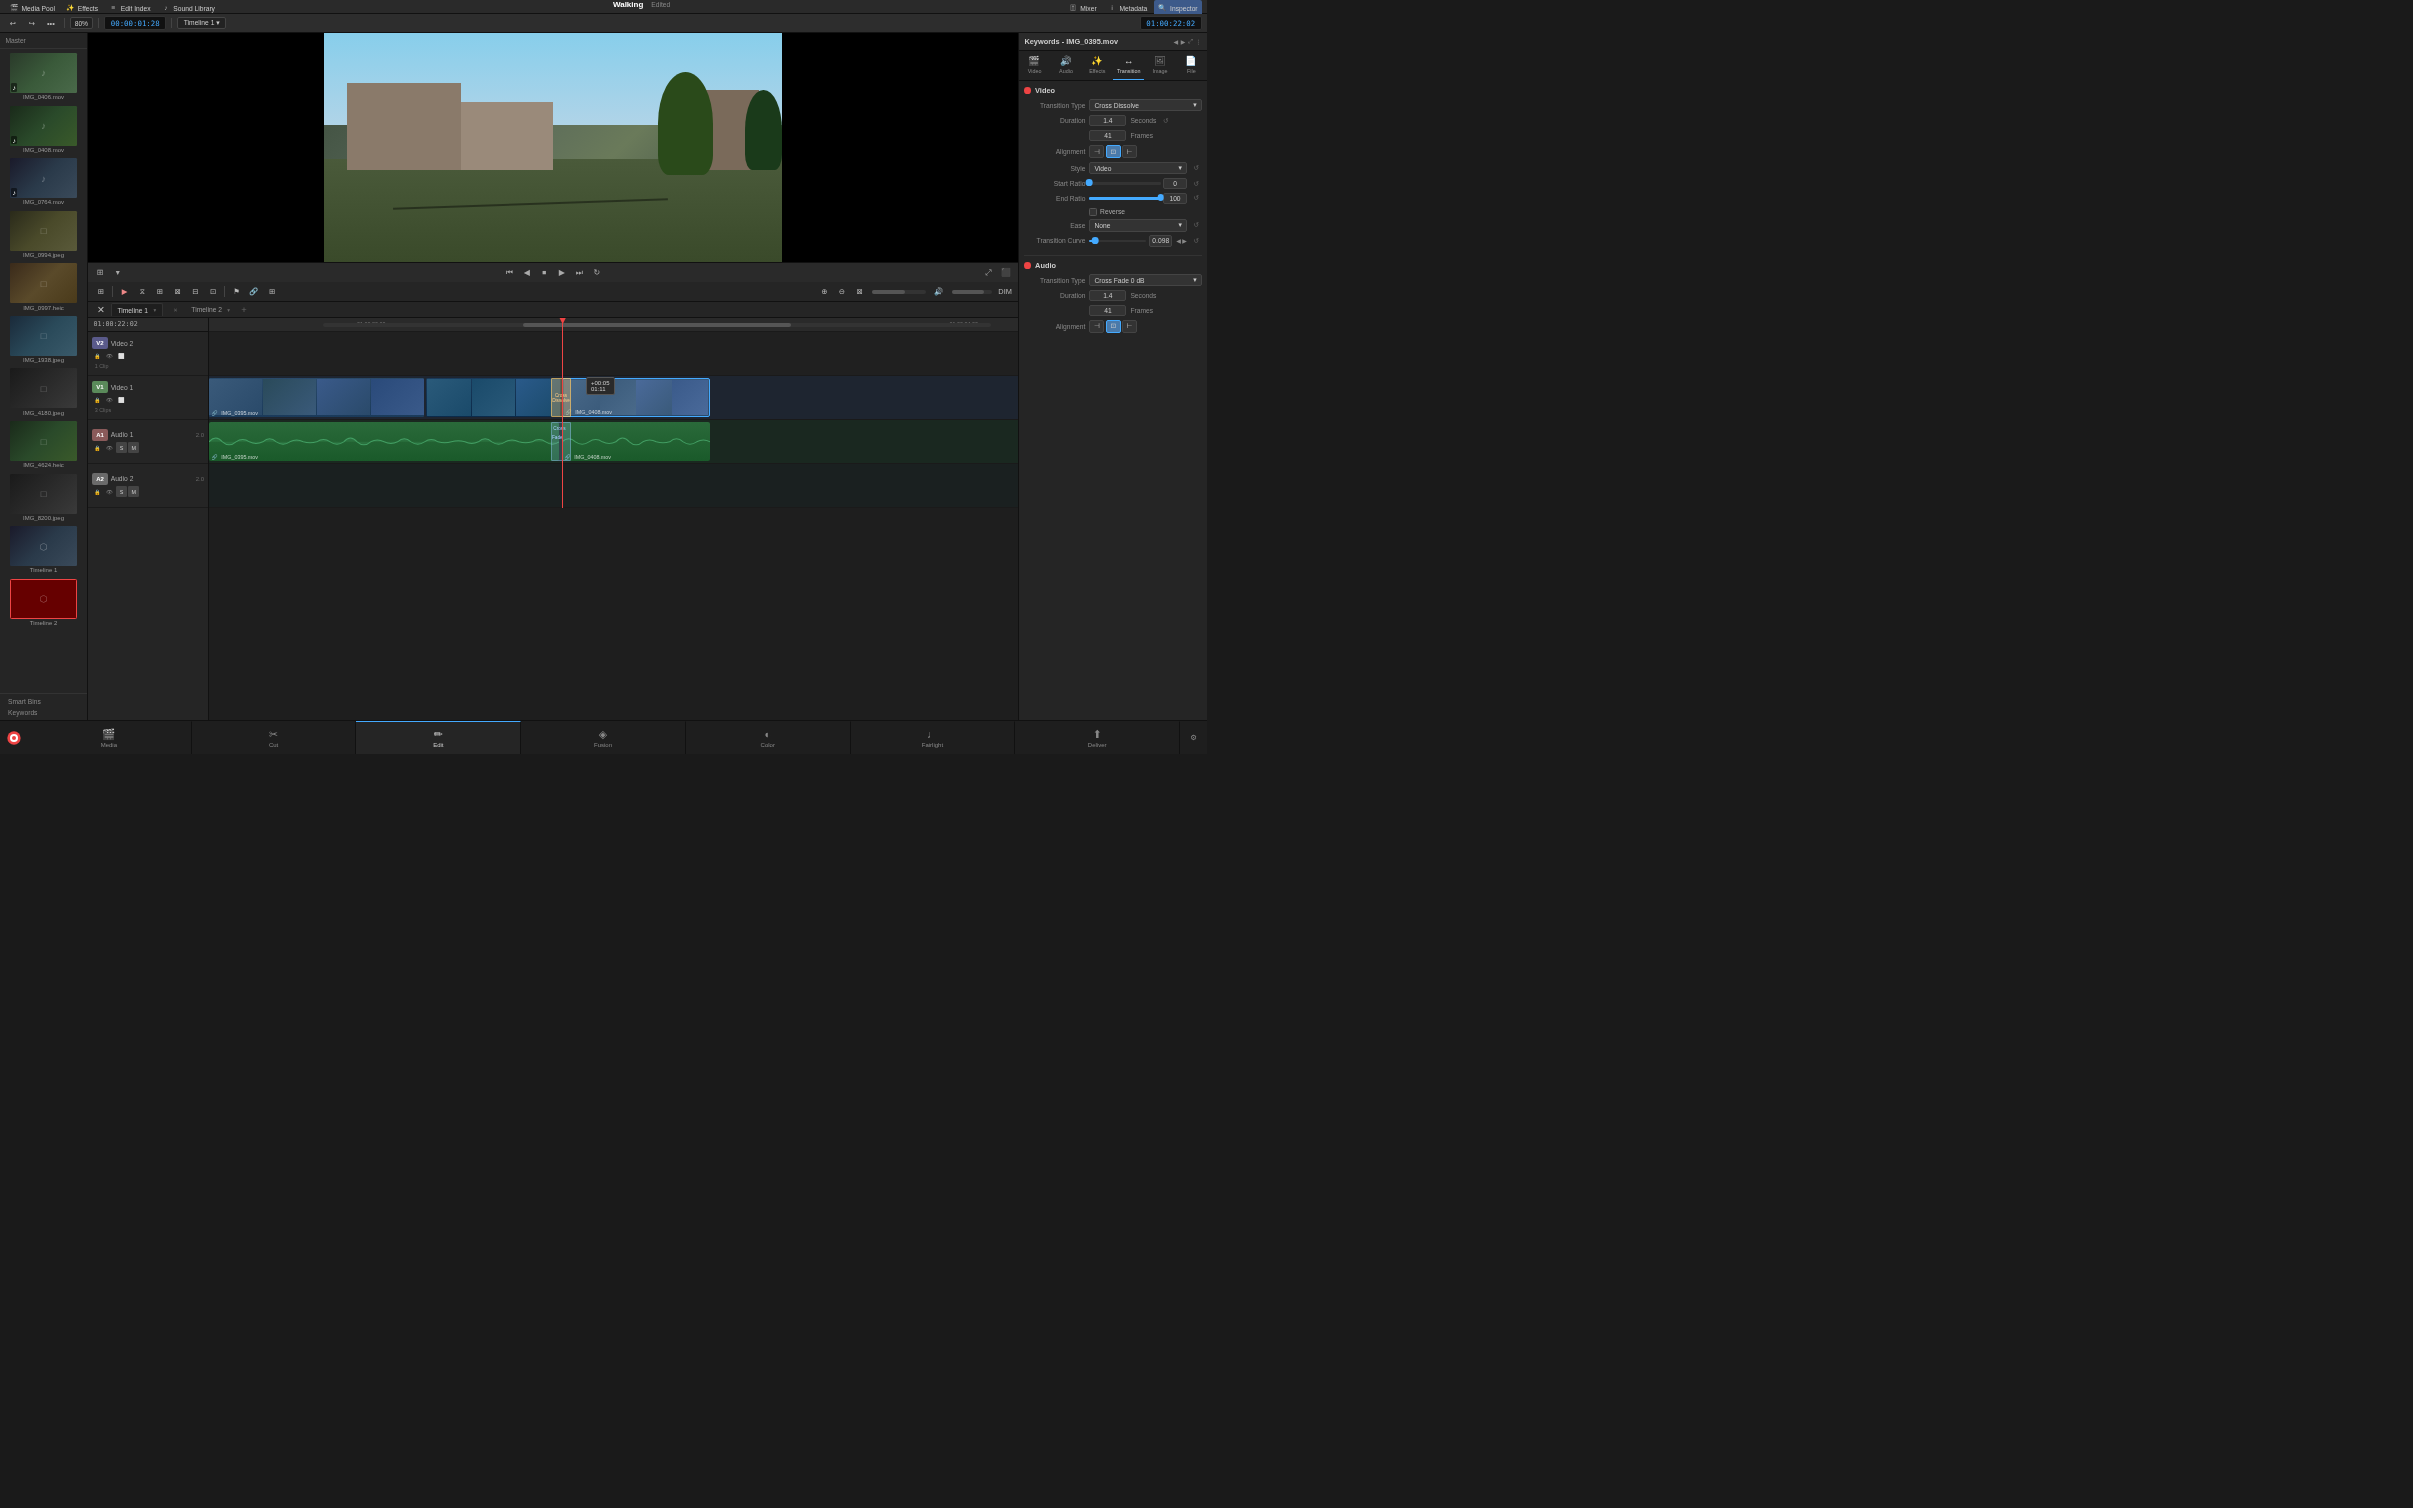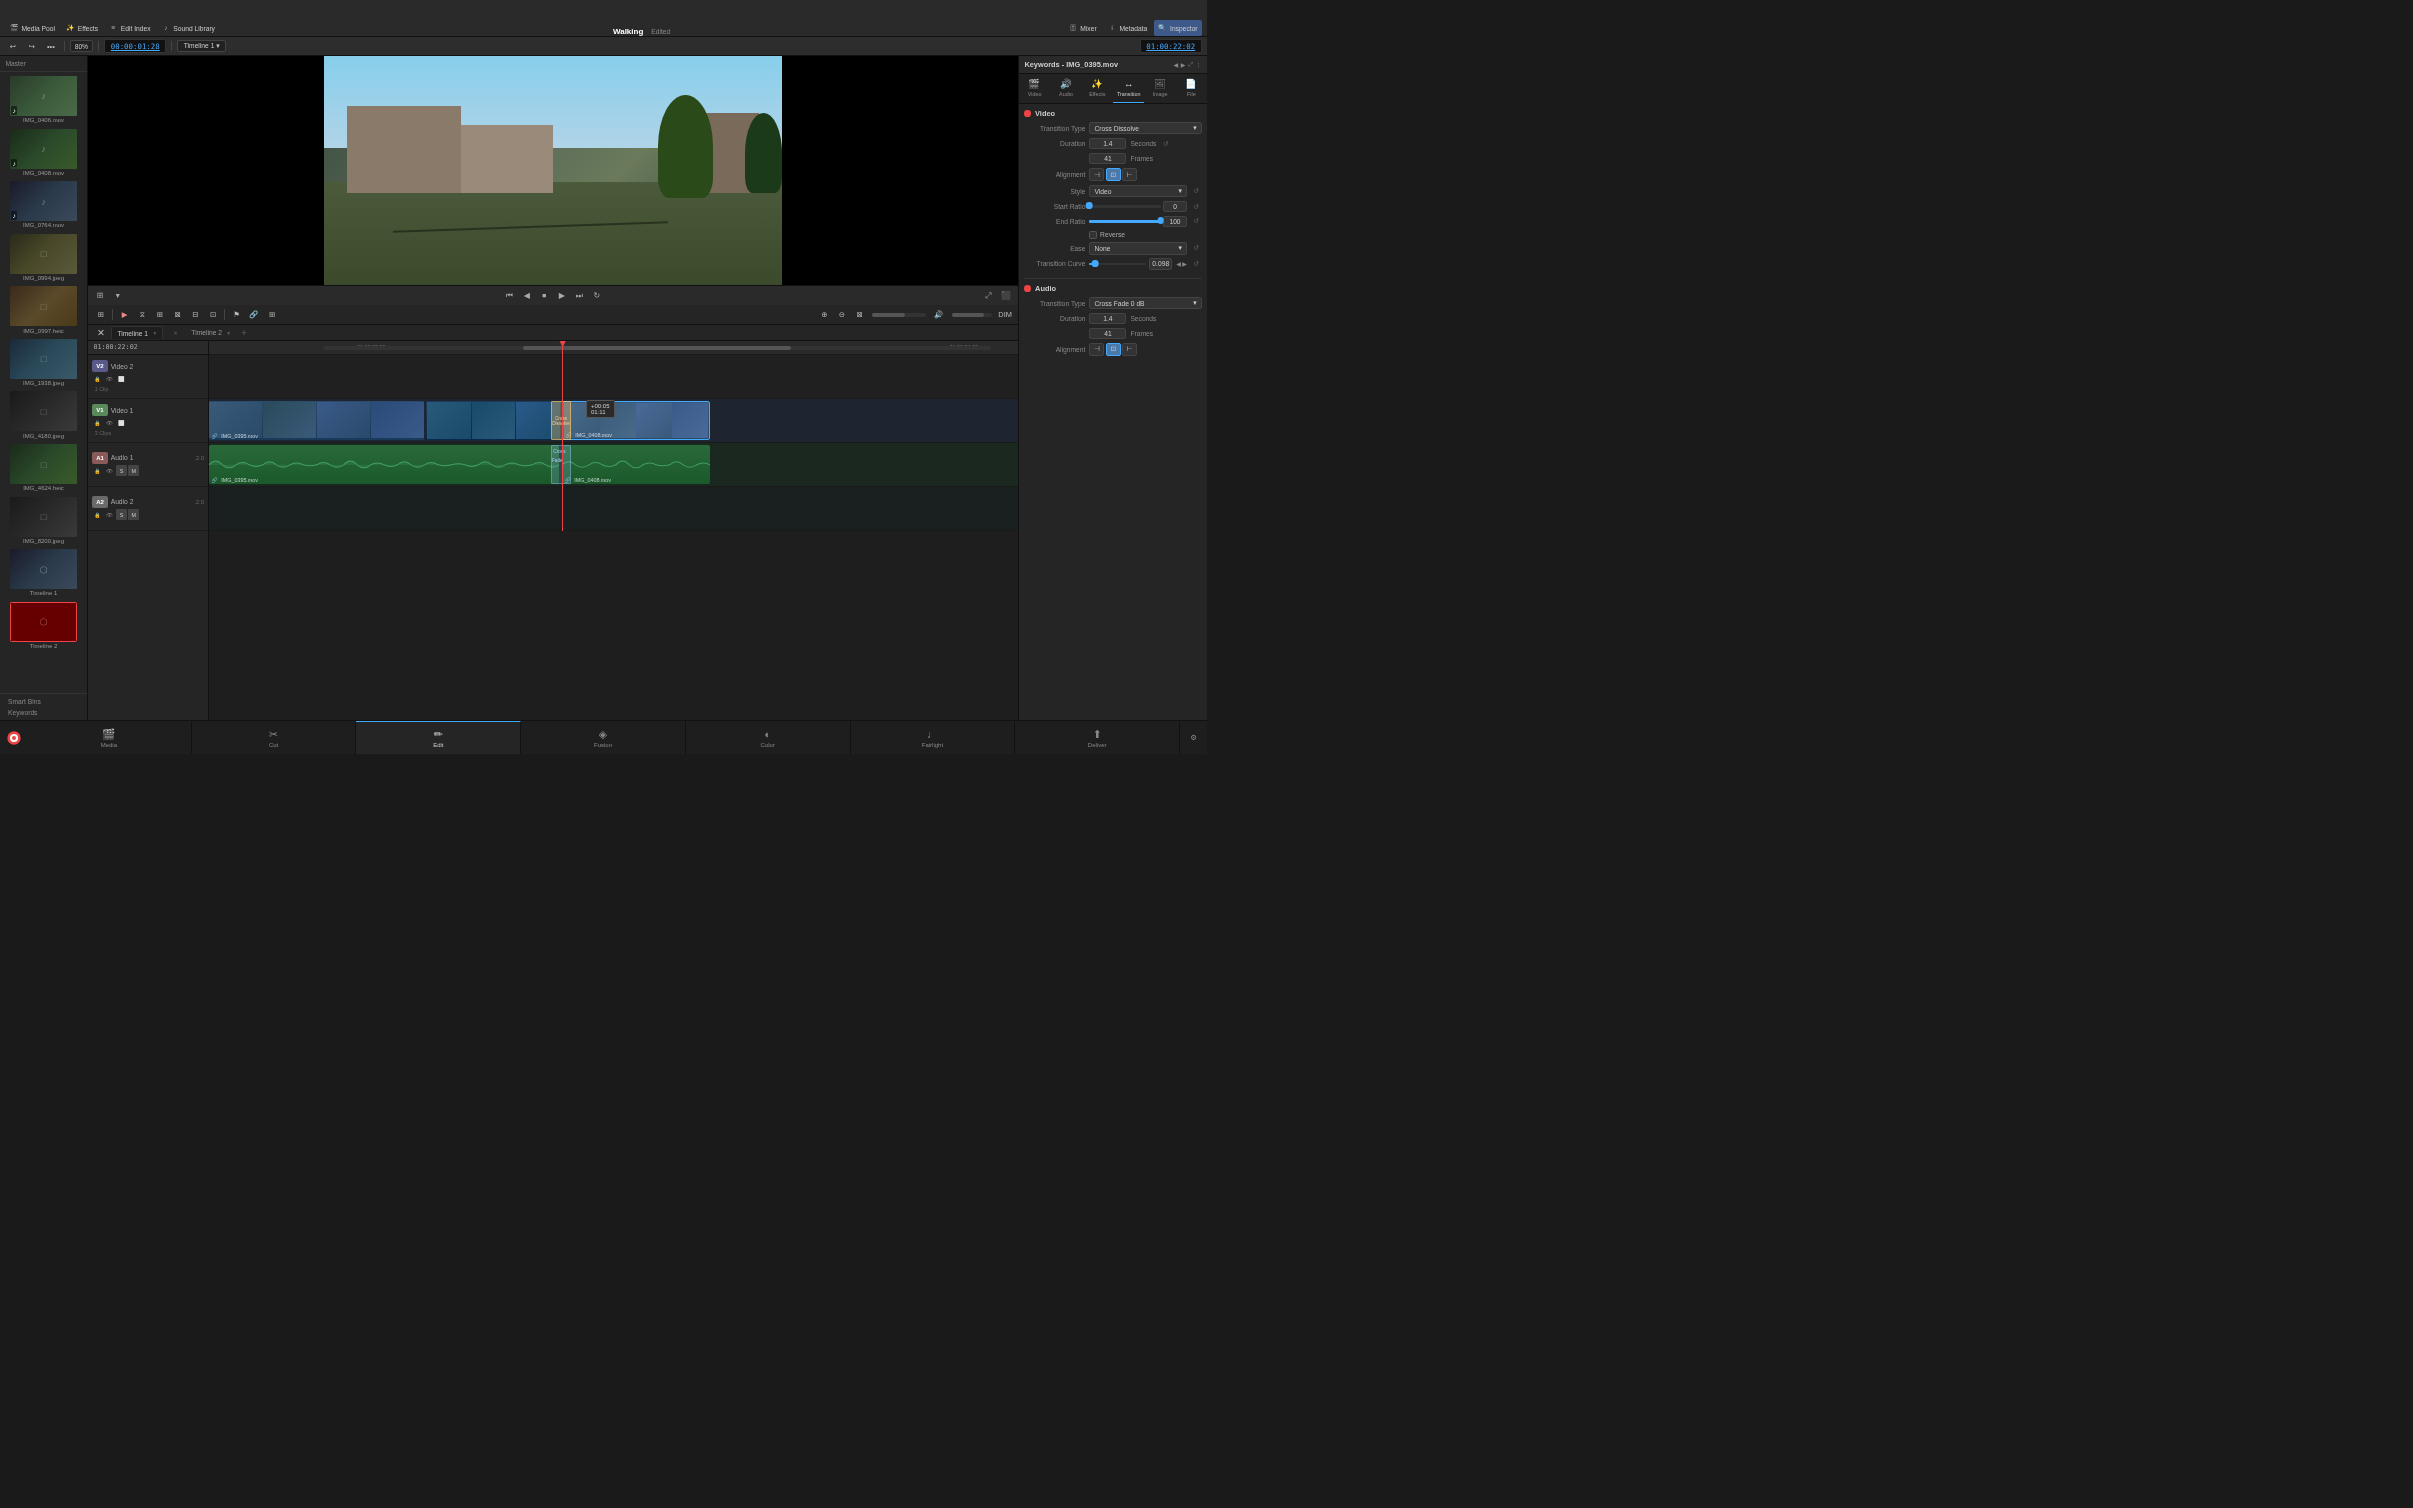--- a/index.html
+++ b/index.html
@@ -11,24 +11,24 @@
       width: 1207px;
       height: 754px;
       overflow: hidden;
       display: flex;
       flex-direction: column;
     }
 
     
     .top-bar {
       display: flex;
-      align-items: flex-end;
+      align-items: flex-start;
       background: #2a2a2a;
       border-bottom: 0.7px solid #111;
-      height: 37px;
+      height: 14px;
       padding: 0 5.4px;
       gap: 2.7px;
       flex-shrink: 0;
     }
     .top-bar-section {
       display: flex;
       align-items: center;
       gap: 2.7px;
       padding: 0 4px;
       height: 16px;
@@ -99,21 +99,20 @@
       cursor: pointer;
     }
     .timecode-display {
       background: #111;
       border: 0.7px solid #333;
       border-radius: 2px;
       padding: 1.3px 5.4px;
       color: #4af;
       font-size: 7.4px;
       font-family: monospace;
-      text-decoration: underline;
     }
     .timeline-selector {
       background: #222;
       border: 0.7px solid #444;
       border-radius: 2px;
       padding: 1.3px 5.4px;
       color: #ccc;
       font-size: 6.7px;
       cursor: pointer;
     }

